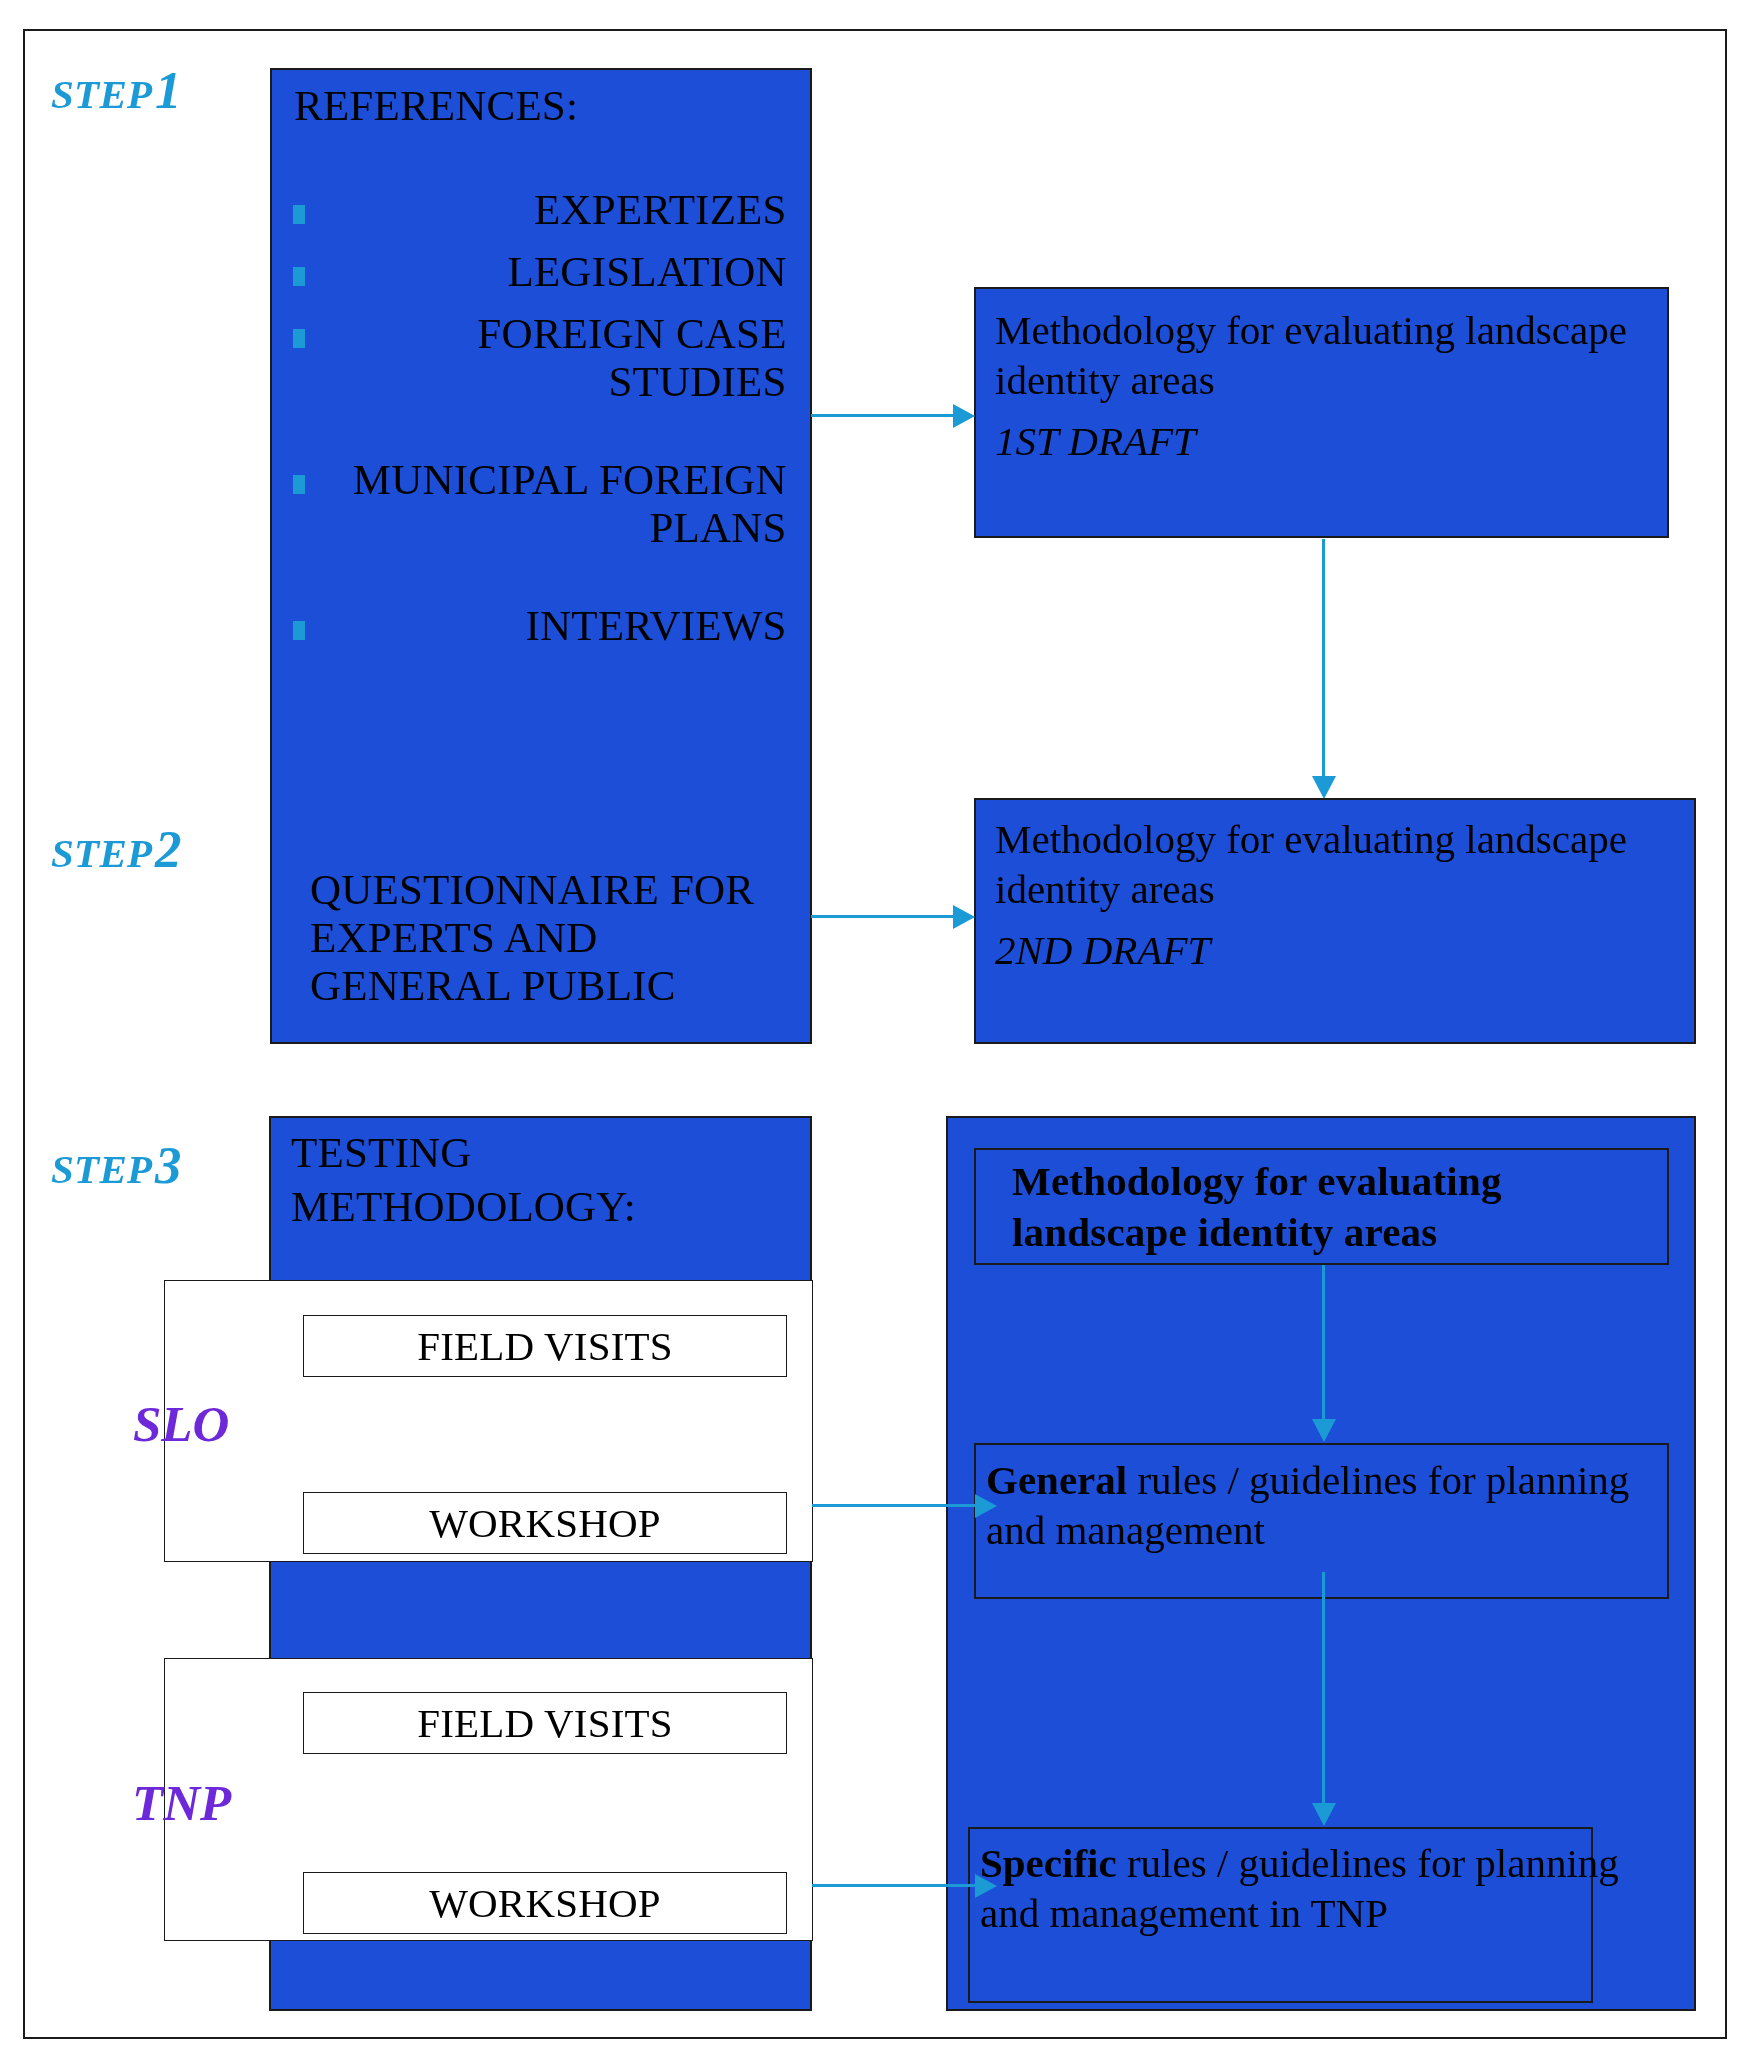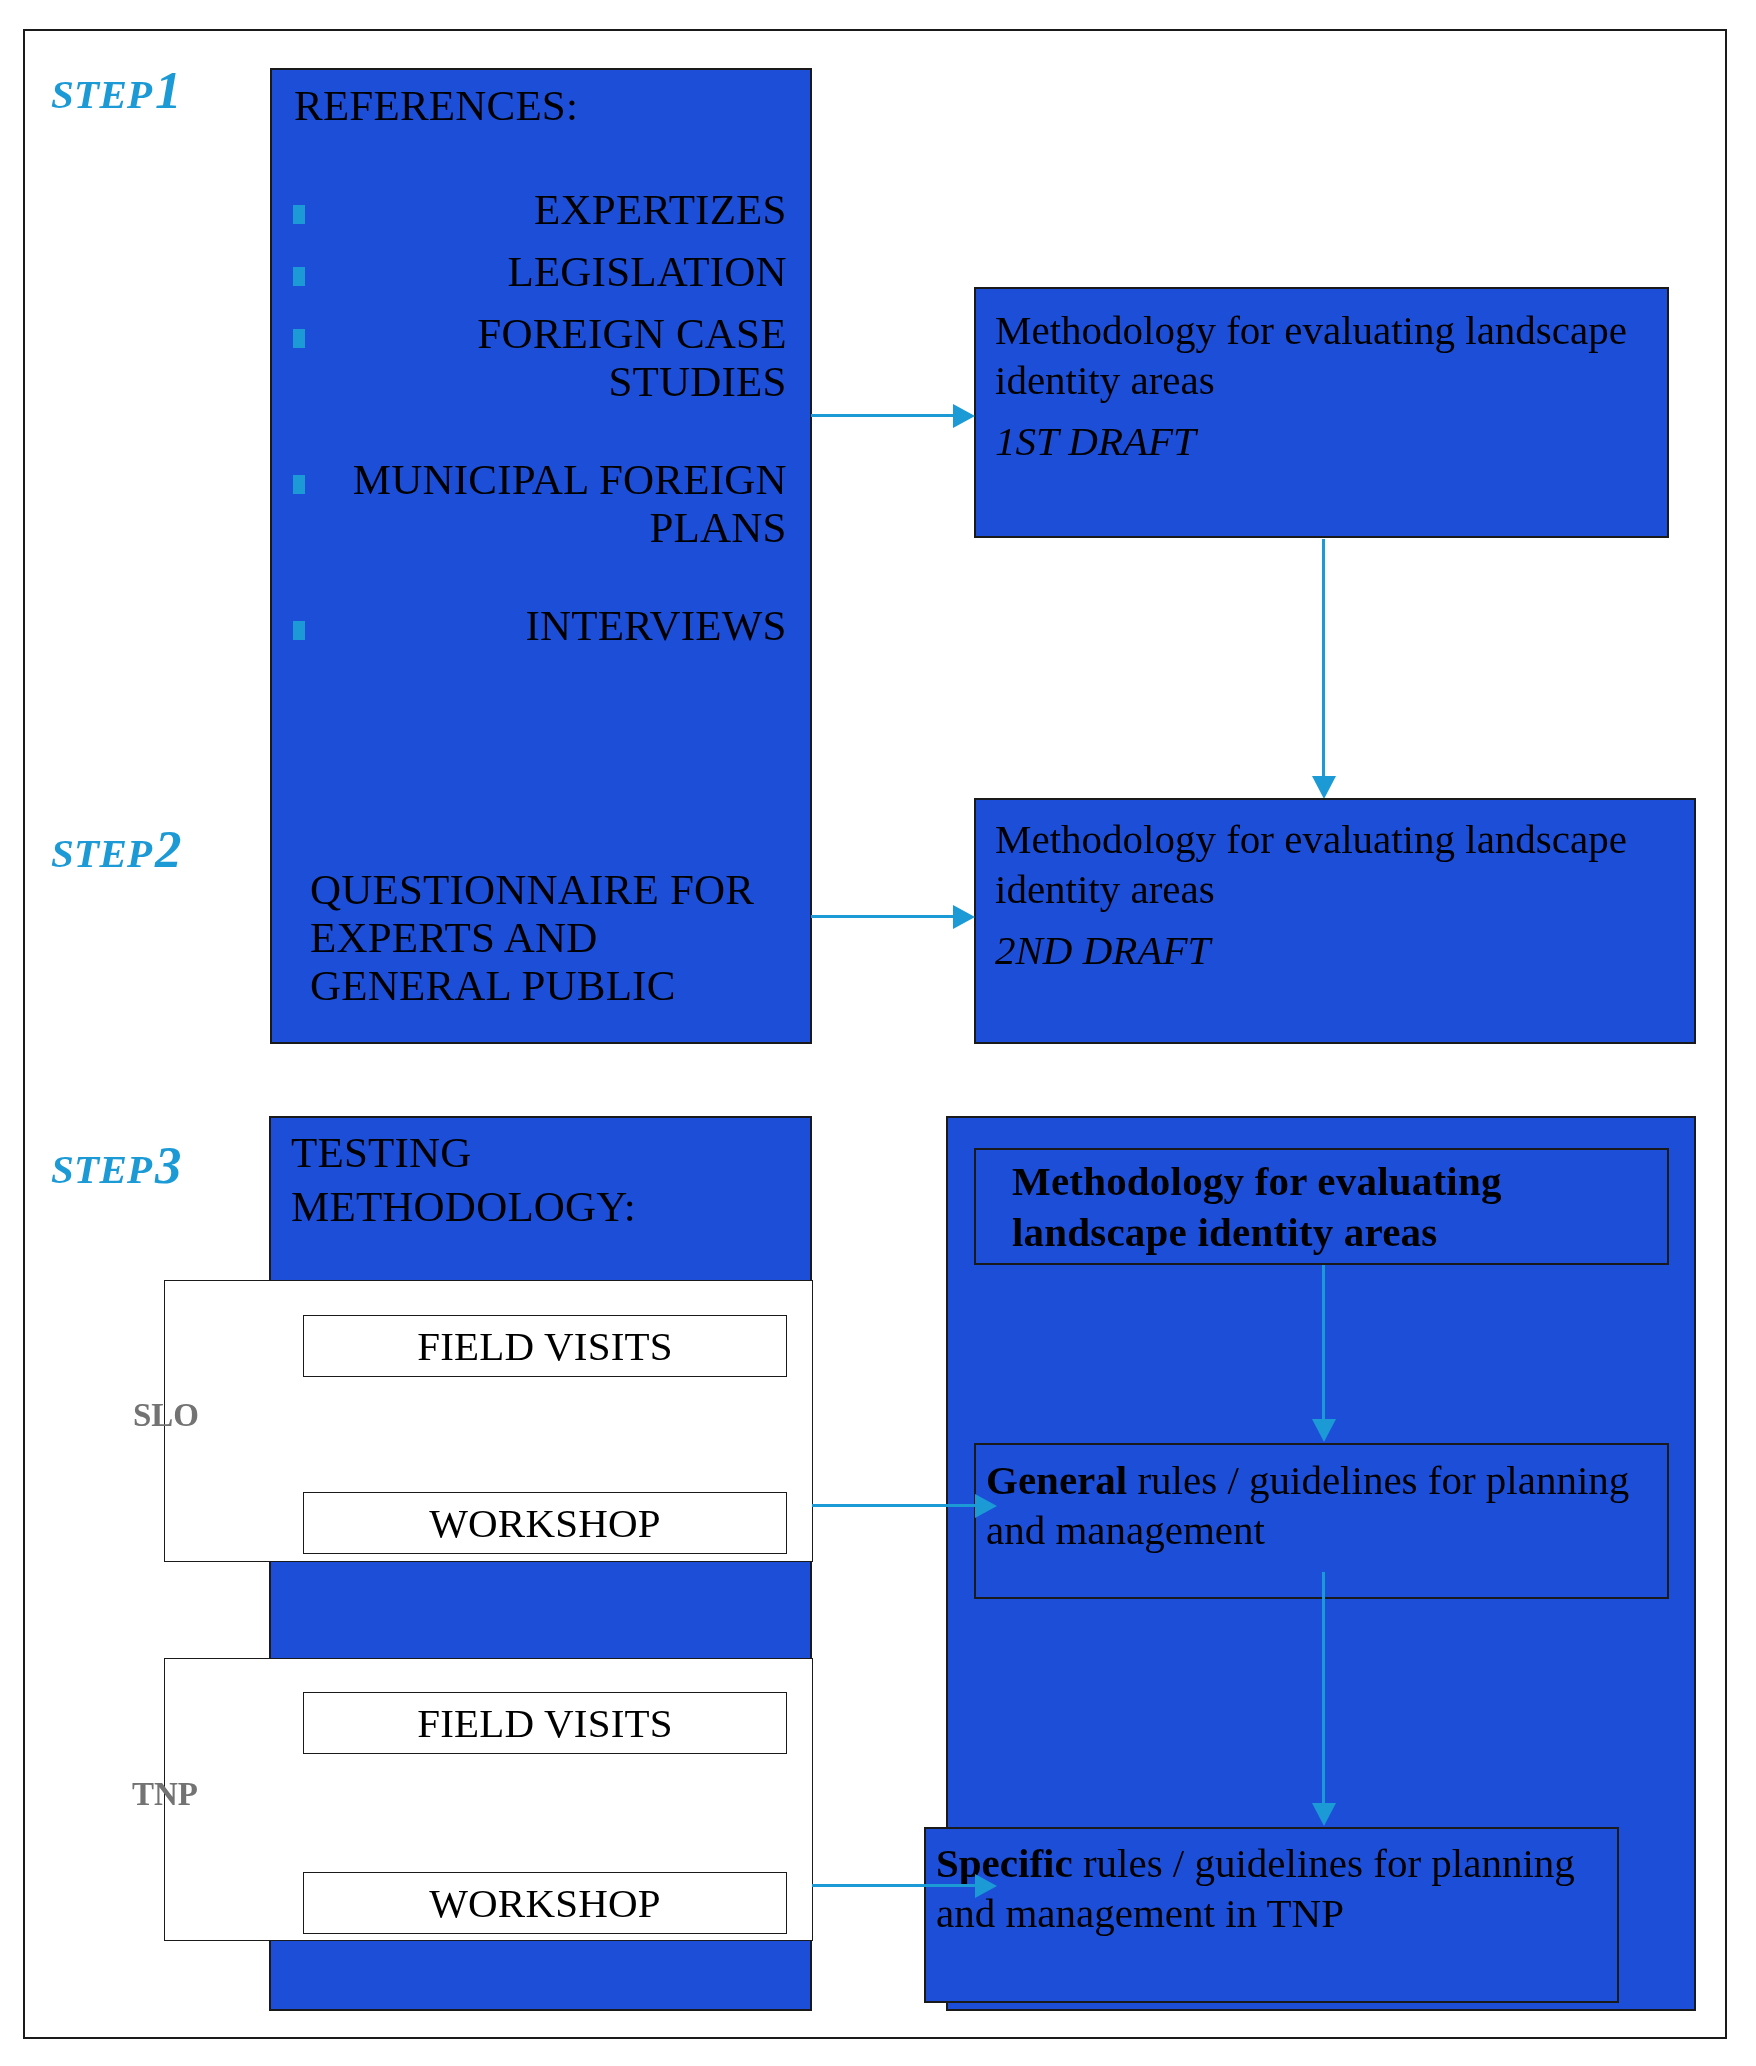--- a/index.html
+++ b/index.html
@@ -41,21 +41,21 @@
     position:absolute;
     left:3.3px; top:19px;
     width:12px;height:19px;
     background:#1B9AD6;
   }
 
   .centerbox{display:flex;align-items:center;justify-content:center;text-align:center;}
   .centerbox span{font-size:41px;line-height:1;letter-spacing:0.2px;}
 
   .sidelabel{
-    font-weight:700;font-size:33px;color:#737373;line-height:1;
+    font-style:italic;font-weight:700;font-size:51px;color:#6d28d9;line-height:1;
     white-space:nowrap;
   }
 
   
   .ar-h{position:absolute;height:0;border-top:3.9px solid #1B9AD6;}
   .ar-h::after{
     content:"";position:absolute;right:-21px;top:-12.7px;
     width:0;height:0;
     border-left:22px solid #1B9AD6;
     border-top:12.7px solid transparent;
@@ -172,21 +172,21 @@
   <div class="ar-v" style="left:1322px;top:1265px;height:155px;"></div>
 
   <div class="abs box" style="left:974px;top:1443px;width:695px;height:156px;">
     <div class="abs bodytxt" style="left:10px;top:10px;width:671px;">
       <span class="bold">General</span><span> rules / guidelines for planning and management</span>
     </div>
   </div>
 
   <div class="ar-v" style="left:1322px;top:1572px;height:232px;"></div>
 
-  <div class="abs box" style="left:924px;top:1827px;width:695px;height:176px;">
+  <div class="abs box" style="left:968px;top:1827px;width:625px;height:176px;">
     <div class="abs bodytxt" style="left:10px;top:8.8px;width:671px;">
       <span class="bold">Specific</span><span> rules / guidelines for planning and management in TNP</span>
     </div>
   </div>
 
   <div class="ar-h" style="left:812px;top:1504px;width:164px;"></div>
 
   <div class="ar-h" style="left:812px;top:1884px;width:164px;"></div>
 
 </div>

